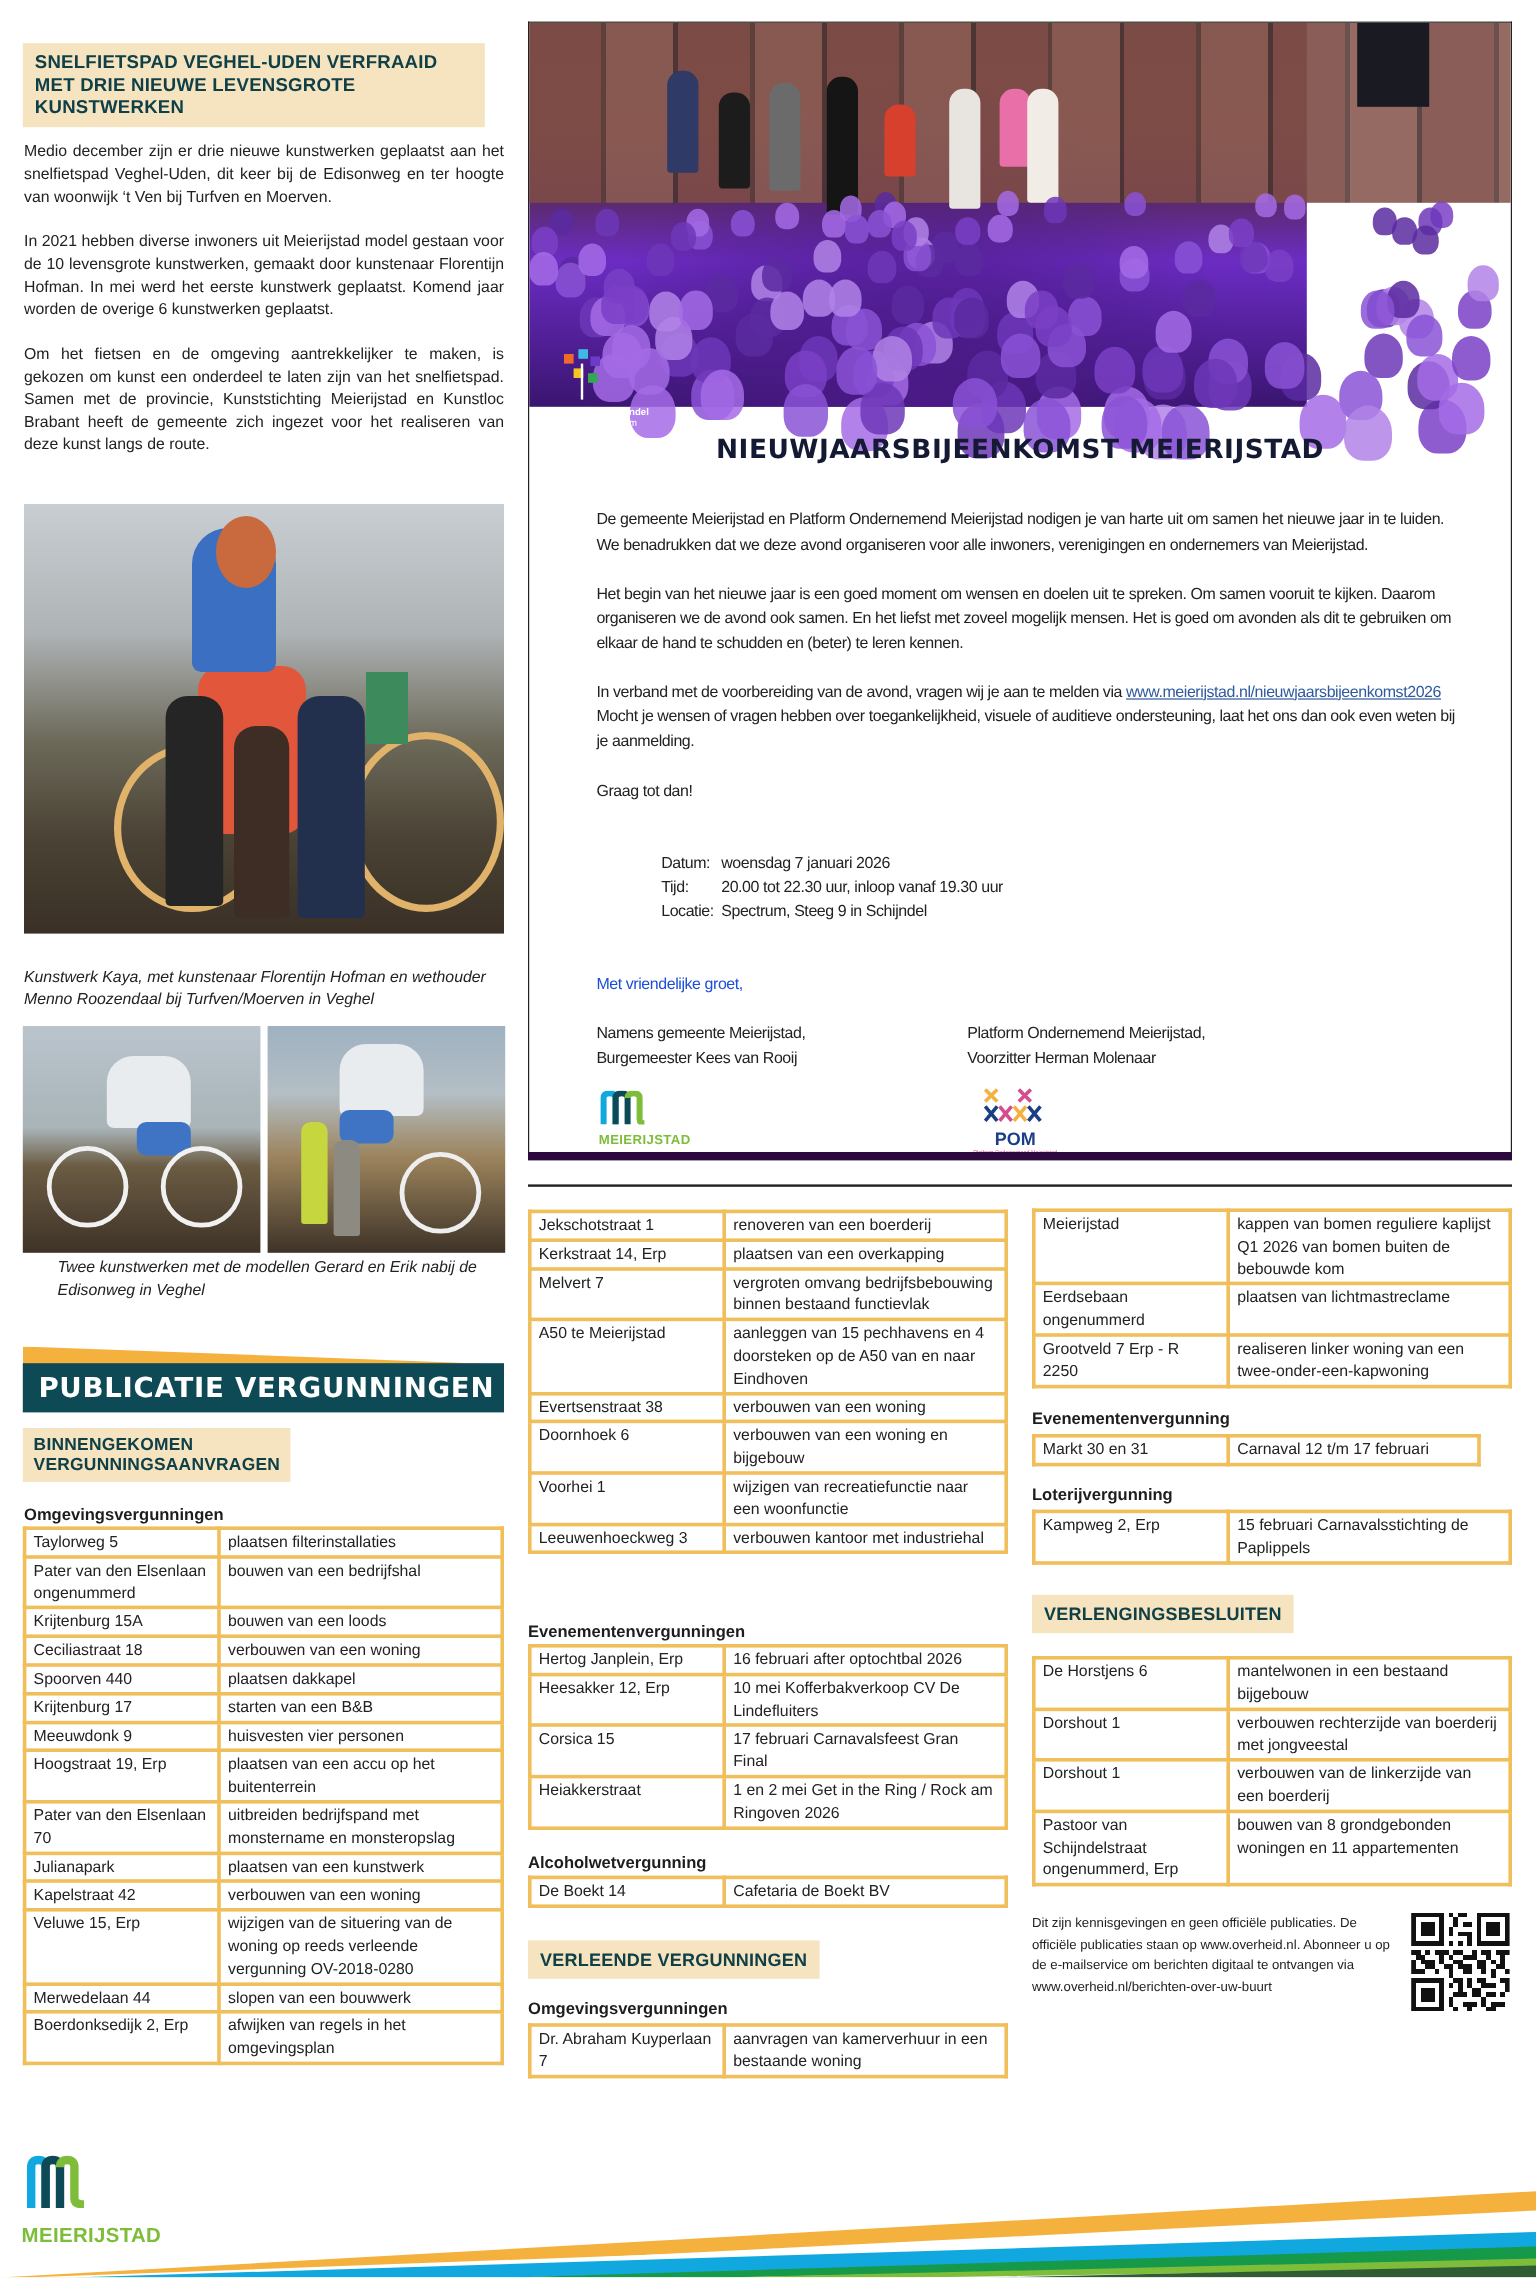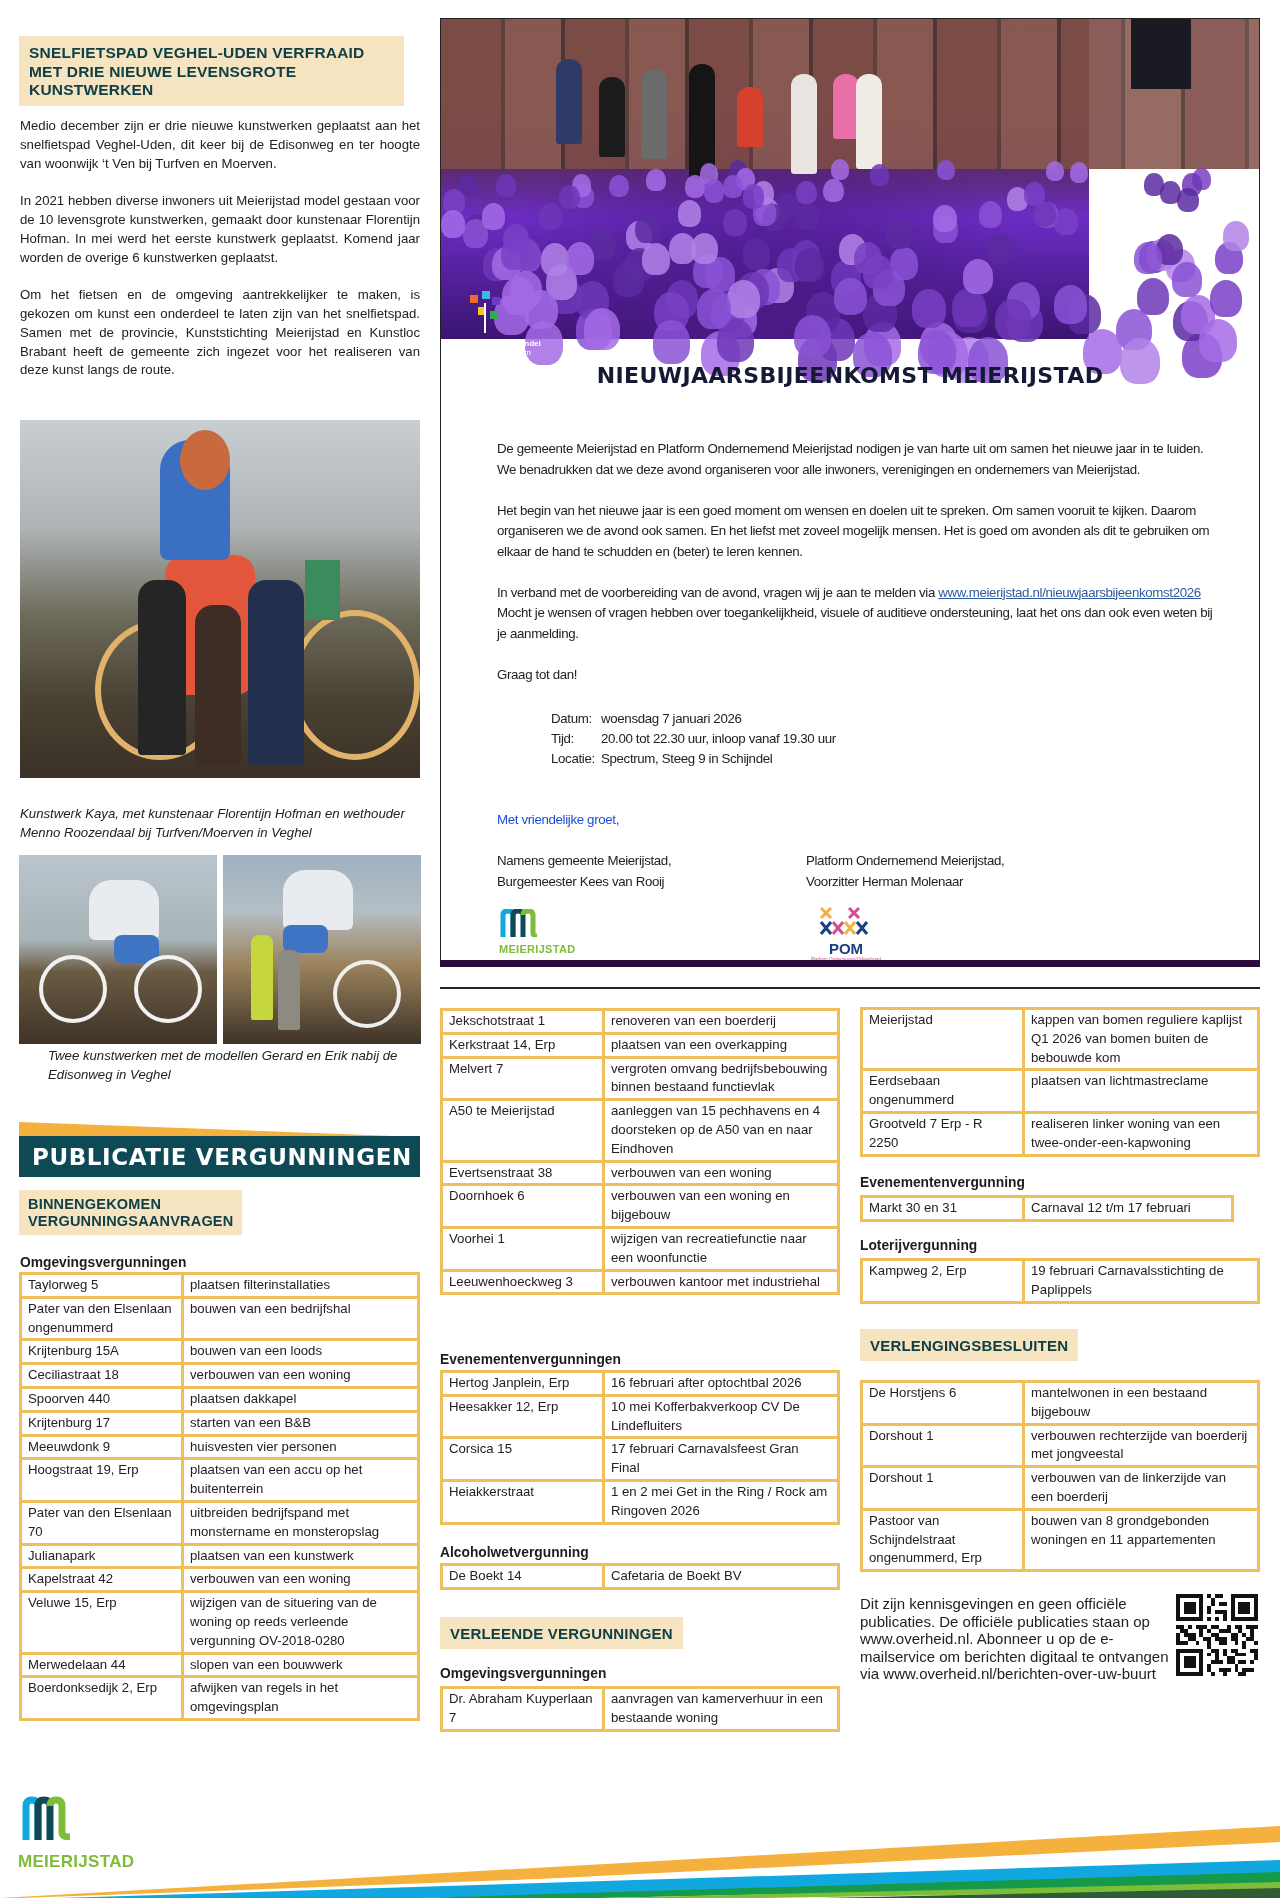--- a/index.html
+++ b/index.html
@@ -61,21 +61,21 @@
   
   .invite { left: 440px; top: 18px; width: 820px; height: 948px; border: 1.5px solid #222; border-bottom: none; overflow: hidden; }
   .invite .photo-event { position: absolute; left: 0; top: 0; width: 648px; height: 320px;
     background:
       radial-gradient(ellipse at 50% 100%, #4b1a86 0%, rgba(75,26,134,0) 60%),
       linear-gradient(180deg, #6b4a45 0%, #7a4d48 28%, #5a2a6a 46%, #6c2cc4 62%, #3a1570 100%); }
   .crowd-dot { position: absolute; border-radius: 50% 50% 40% 40%; background: #8a52d6; opacity: .85; }
   .stage-person { position: absolute; width: 26px; border-radius: 12px 12px 3px 3px; }
   .spectrum-logo { position: absolute; left: 25px; top: 270px; color: #fff; font-size: 8px; font-weight: 700; line-height: 9px; }
   .invite-title { position: absolute; left: 0; top: 344px; width: 818px; text-align: center; font-size: 22px; font-weight: 700; color: #141a33; letter-spacing: 0.4px; font-family: "DejaVu Sans", sans-serif; }
-  .invite-body { position: absolute; left: 56px; top: 404px; width: 720px; font-size: 13.3px; line-height: 20.5px; color: #222; font-family: "Liberation Sans", sans-serif; letter-spacing: -0.35px; margin-top: 16px; }
+  .invite-body { position: absolute; left: 56px; top: 404px; width: 720px; font-size: 13.3px; line-height: 20.5px; color: #222; font-family: "Liberation Sans", sans-serif; letter-spacing: -0.35px; }
   .invite-body p { margin-bottom: 20.5px; }
   .invite-body a { color: #2f5aa0; text-decoration: underline; }
   .event-details { position: absolute; left: 110px; top: 690px; font-size: 13.3px; line-height: 20px; color: #222; letter-spacing: -0.35px; }
   .event-details .row { display: flex; }
   .event-details .k { width: 50px; }
   .greeting { position: absolute; left: 56px; top: 793px; font-size: 13.3px; color: #1d4ed8; letter-spacing: -0.35px; }
   .sig { position: absolute; top: 832px; font-size: 13.3px; line-height: 20.5px; color: #222; letter-spacing: -0.35px; }
   .sig-left { left: 56px; }
   .sig-right { left: 365px; }
   .logo-m-small { position: absolute; left: 58px; top: 890px; }
@@ -83,21 +83,21 @@
   .pom-text { font-size: 15px; font-weight: 700; color: #1b3f86; }
   .pom-sub { font-size: 4.5px; color: #d64d8f; }
   .invite-bottom { left: 440px; top: 960px; width: 820px; height: 7px; background: #2d0a3d; }
 
   .hr-line { left: 440px; top: 987px; width: 820px; height: 1.5px; background: #222; }
 
   
   .footer-logo { left: 18px; top: 1796px; }
   .footer-wave { left: 0; top: 1790px; width: 1280px; height: 108px; }
 
-  .note { left: 860px; top: 1595px; width: 310px; font-size: 15px; line-height: 17.6px; color: #222; }
+  .note { left: 860px; top: 1595px; width: 310px; font-size: 11px; line-height: 17.6px; color: #222; }
   .qr { left: 1176px; top: 1594px; width: 82px; height: 82px; }
 </style>
 </head>
 <body>
 
 <div class="abs beige-head article-title">
   <span>SNELFIETSPAD VEGHEL-UDEN VERFRAAID</span>
   <span>MET DRIE NIEUWE LEVENSGROTE</span>
   <span>KUNSTWERKEN</span>
 </div>
@@ -578,21 +578,21 @@
 
 <div class="abs group-label" style="left:860px;top:1238px;">Loterijvergunning</div>
 <table class="abs permit" id="t-lot" style="left:860px;top:1258px;width:400px;">
     <colgroup>
       <col style="width:162px">
       <col>
     </colgroup>
     <tbody>
       <tr>
         <td>Kampweg 2,  Erp</td>
-        <td>19 februari Carnavalsstichting de Paplippels</td>
+        <td>15 februari Carnavalsstichting de Paplippels</td>
       </tr>
     </tbody>
   </table>
 
 <div class="abs beige-head sub-head" style="left:860px;top:1329px;padding:8px 10px 7px 10px;font-size:15px;">VERLENGINGSBESLUITEN</div>
 
 <table class="abs permit" id="t-vlg" style="left:860px;top:1380px;width:400px;">
     <colgroup>
       <col style="width:162px">
       <col>

